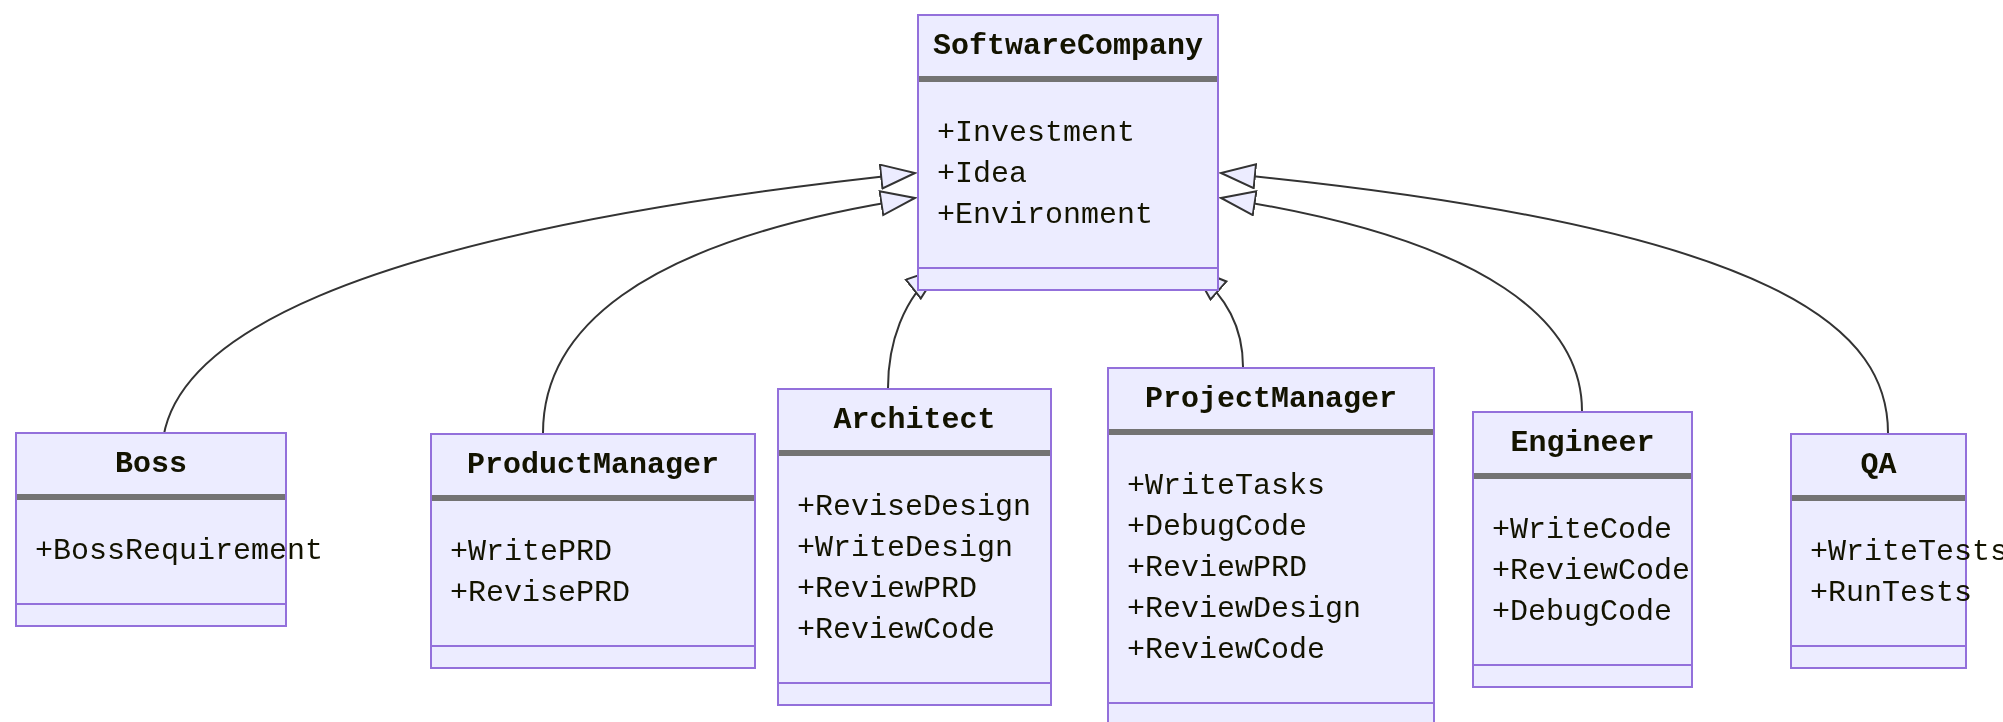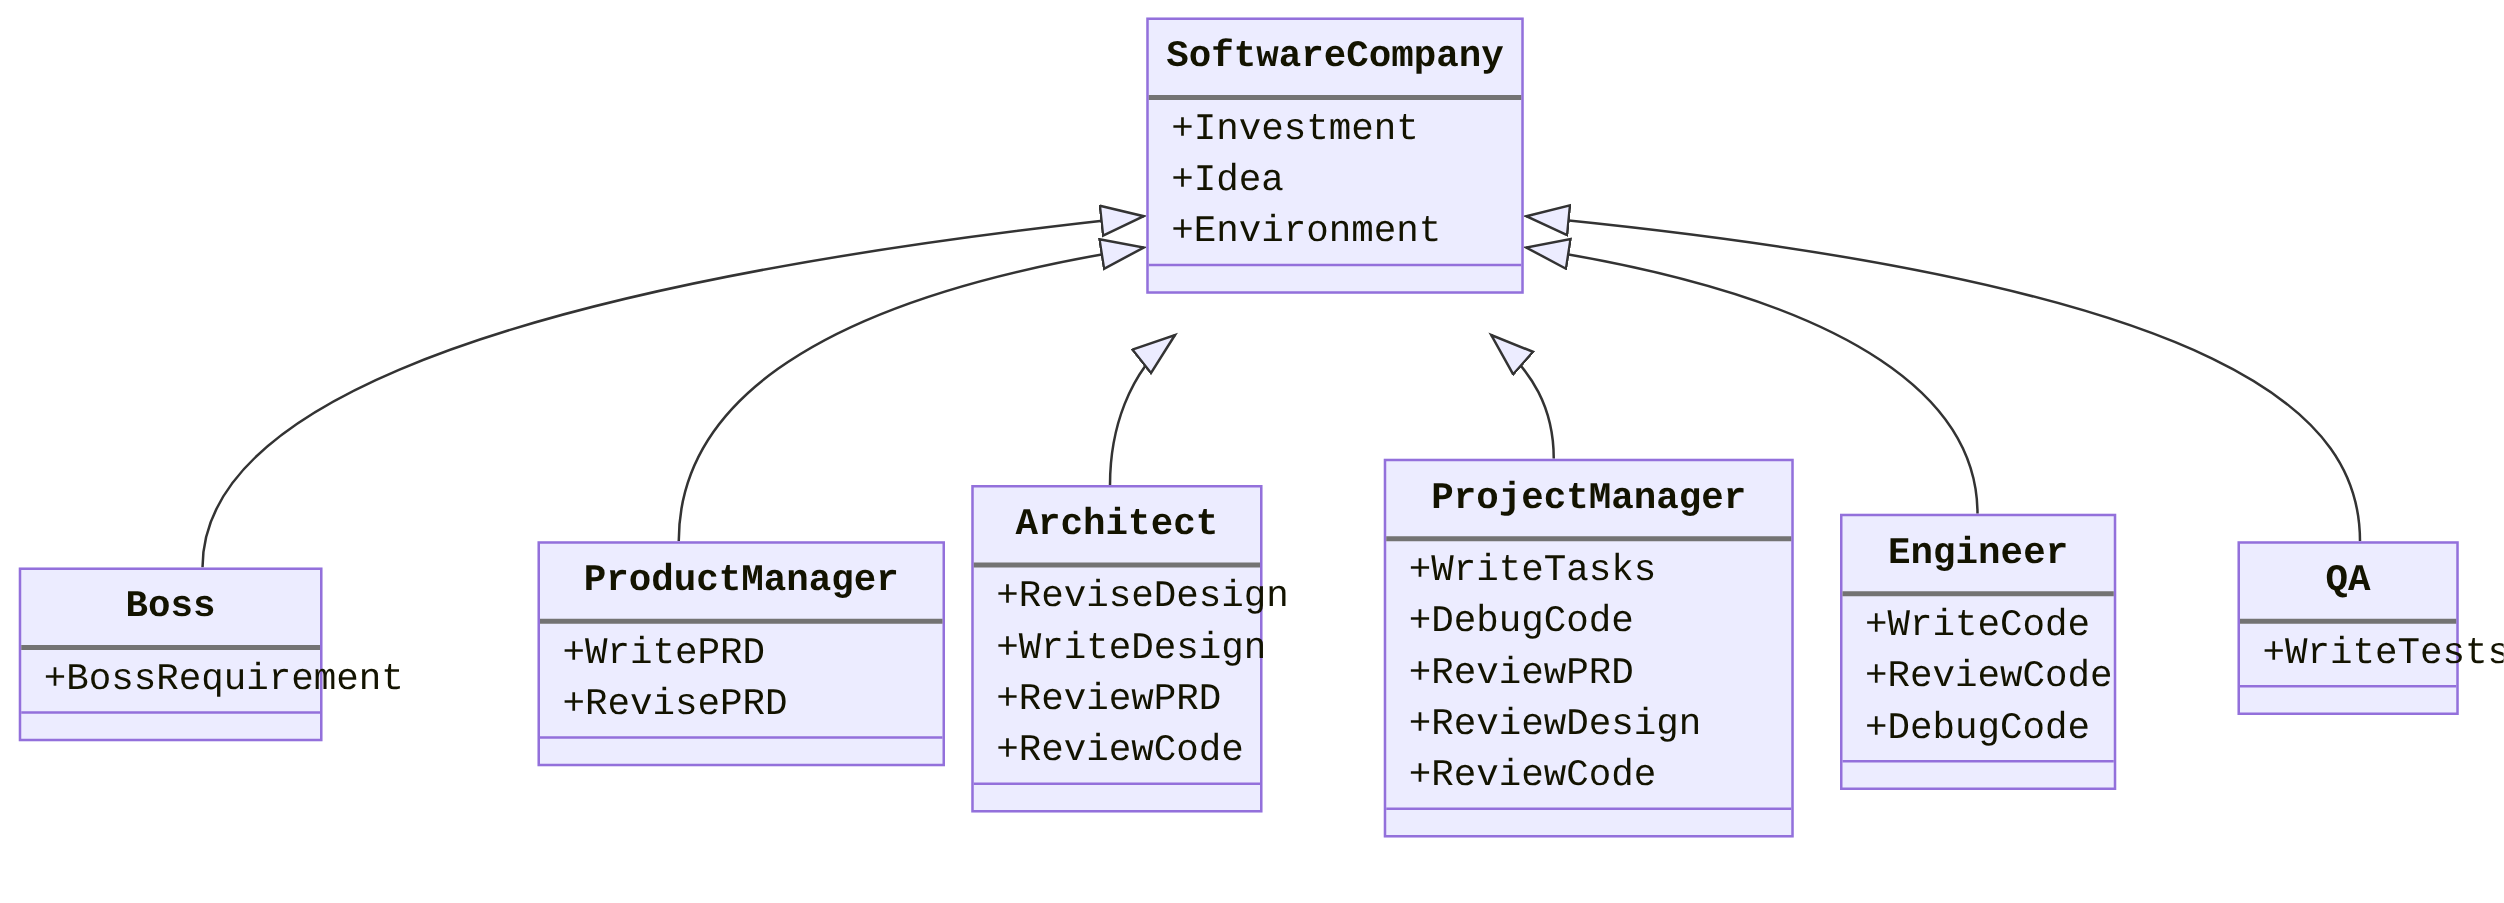--- a/index.html
+++ b/index.html
@@ -35,37 +35,37 @@
   }
   .uml-title {
     height: 60px;
     line-height: 60px;
     text-align: center;
     font-weight: bold;
     font-size: 30px;
     white-space: nowrap;
   }
   .uml-attrs {
-    border-top: 4px solid #737373;
-    padding: 4px 18px;
+    border-top: 6px solid #737373;
+    padding: 31px 18px;
   }
   .uml-attr {
     font-size: 30px;
     line-height: 41px;
     white-space: nowrap;
   }
   .uml-methods {
     border-top: 2px solid #9370DB;
     height: 20px;
   }
   
   .pos-softwarecompany { left: 917px;  top: 14px;  width: 302px; }
-  .pos-boss            { left: 15px;   top: 454px; width: 243px; }
+  .pos-boss            { left: 15px;   top: 432px; width: 272px; }
   .pos-productmanager  { left: 430px;  top: 433px; width: 326px; }
-  .pos-architect       { left: 777px;  top: 388px; width: 233px; }
+  .pos-architect       { left: 777px;  top: 388px; width: 275px; }
   .pos-projectmanager  { left: 1107px; top: 367px; width: 328px; }
   .pos-engineer        { left: 1472px; top: 411px; width: 221px; }
   .pos-qa              { left: 1790px; top: 433px; width: 177px; }
 </style>
 </head>
 <body>
 
 <div class="canvas">
 
   <svg class="edges" width="2003" height="722" viewBox="0 0 2003 722" xmlns="http://www.w3.org/2000/svg">
@@ -139,17 +139,18 @@
         <div class="uml-attr">+ReviewCode</div>
         <div class="uml-attr">+DebugCode</div>
       </div>
     <div class="uml-methods"></div>
   </div>
 
   <div class="uml-class pos-qa">
     <div class="uml-title">QA</div>
     <div class="uml-attrs">
         <div class="uml-attr">+WriteTests</div>
+        <div class="uml-attr">+RunTests</div>
       </div>
     <div class="uml-methods"></div>
   </div>
 
 </div>
 
 </body></html>

